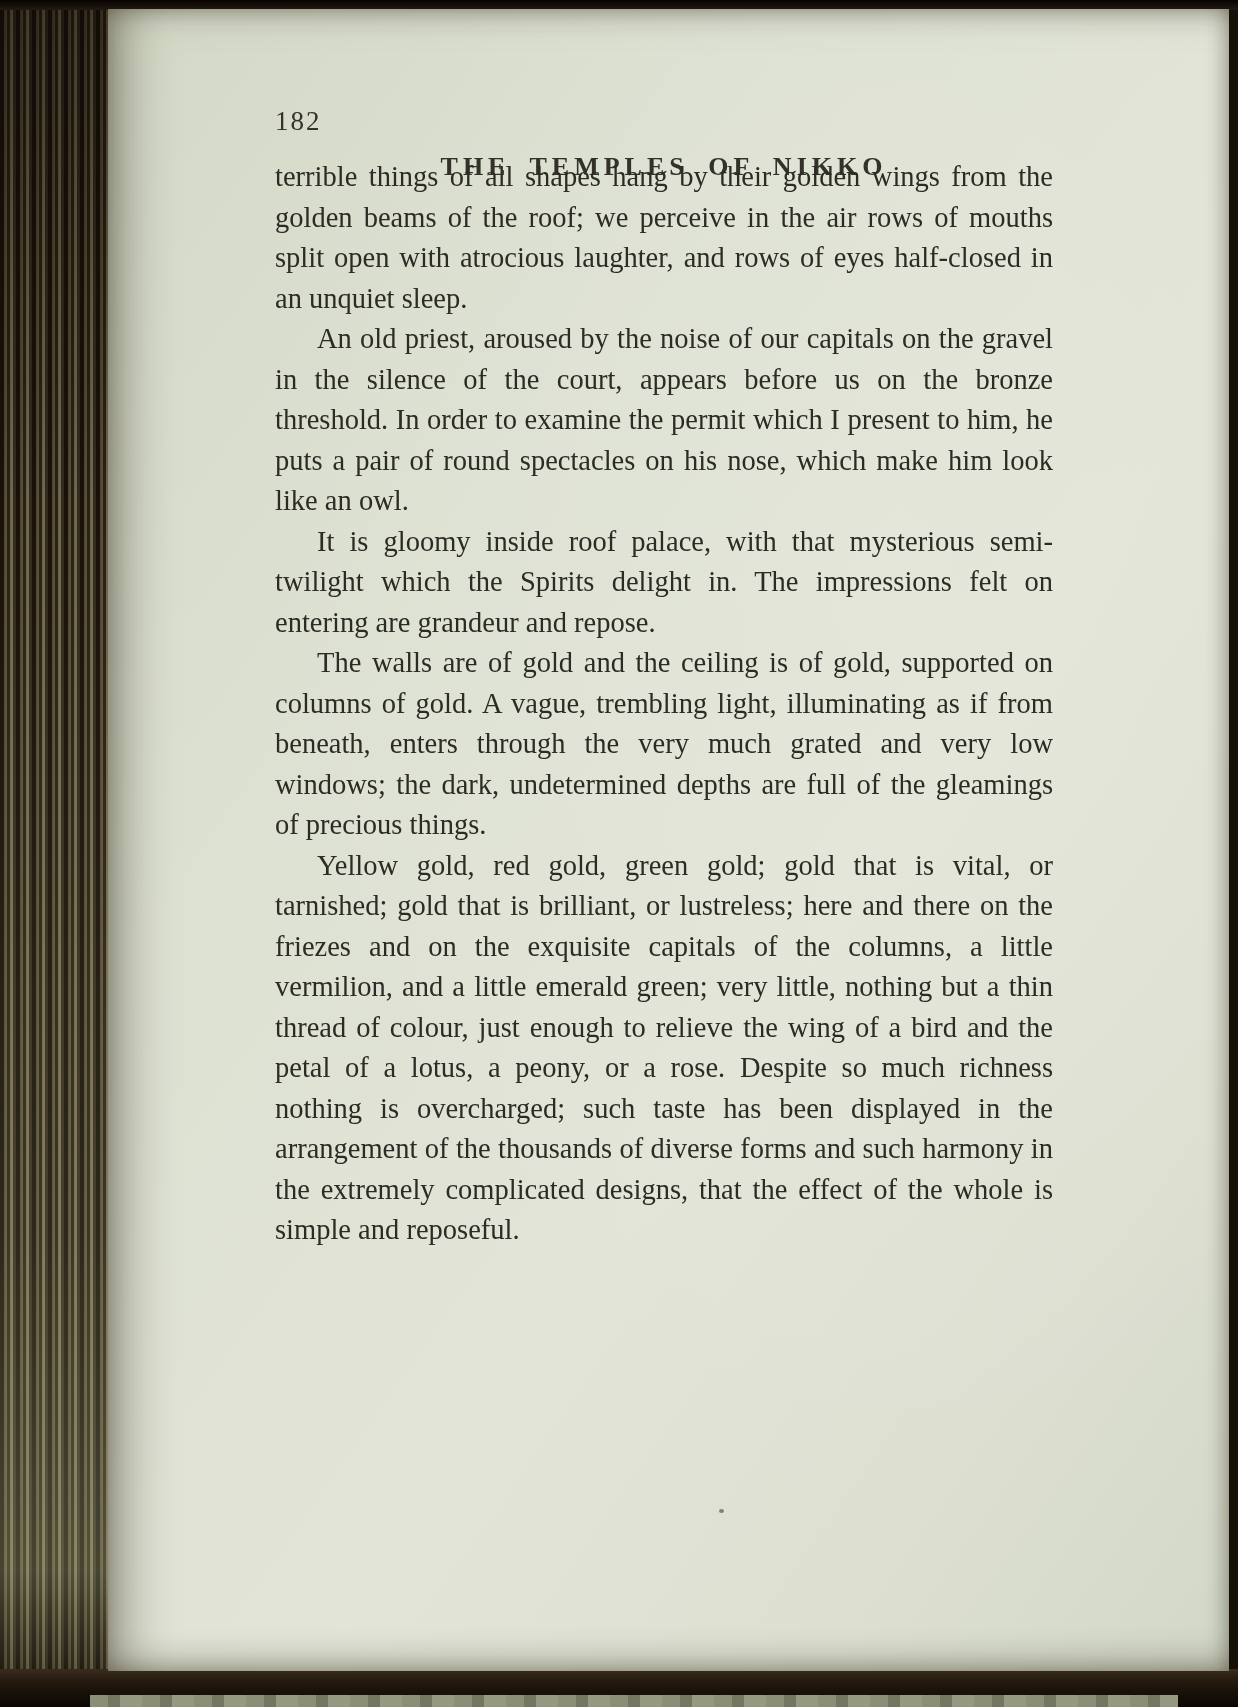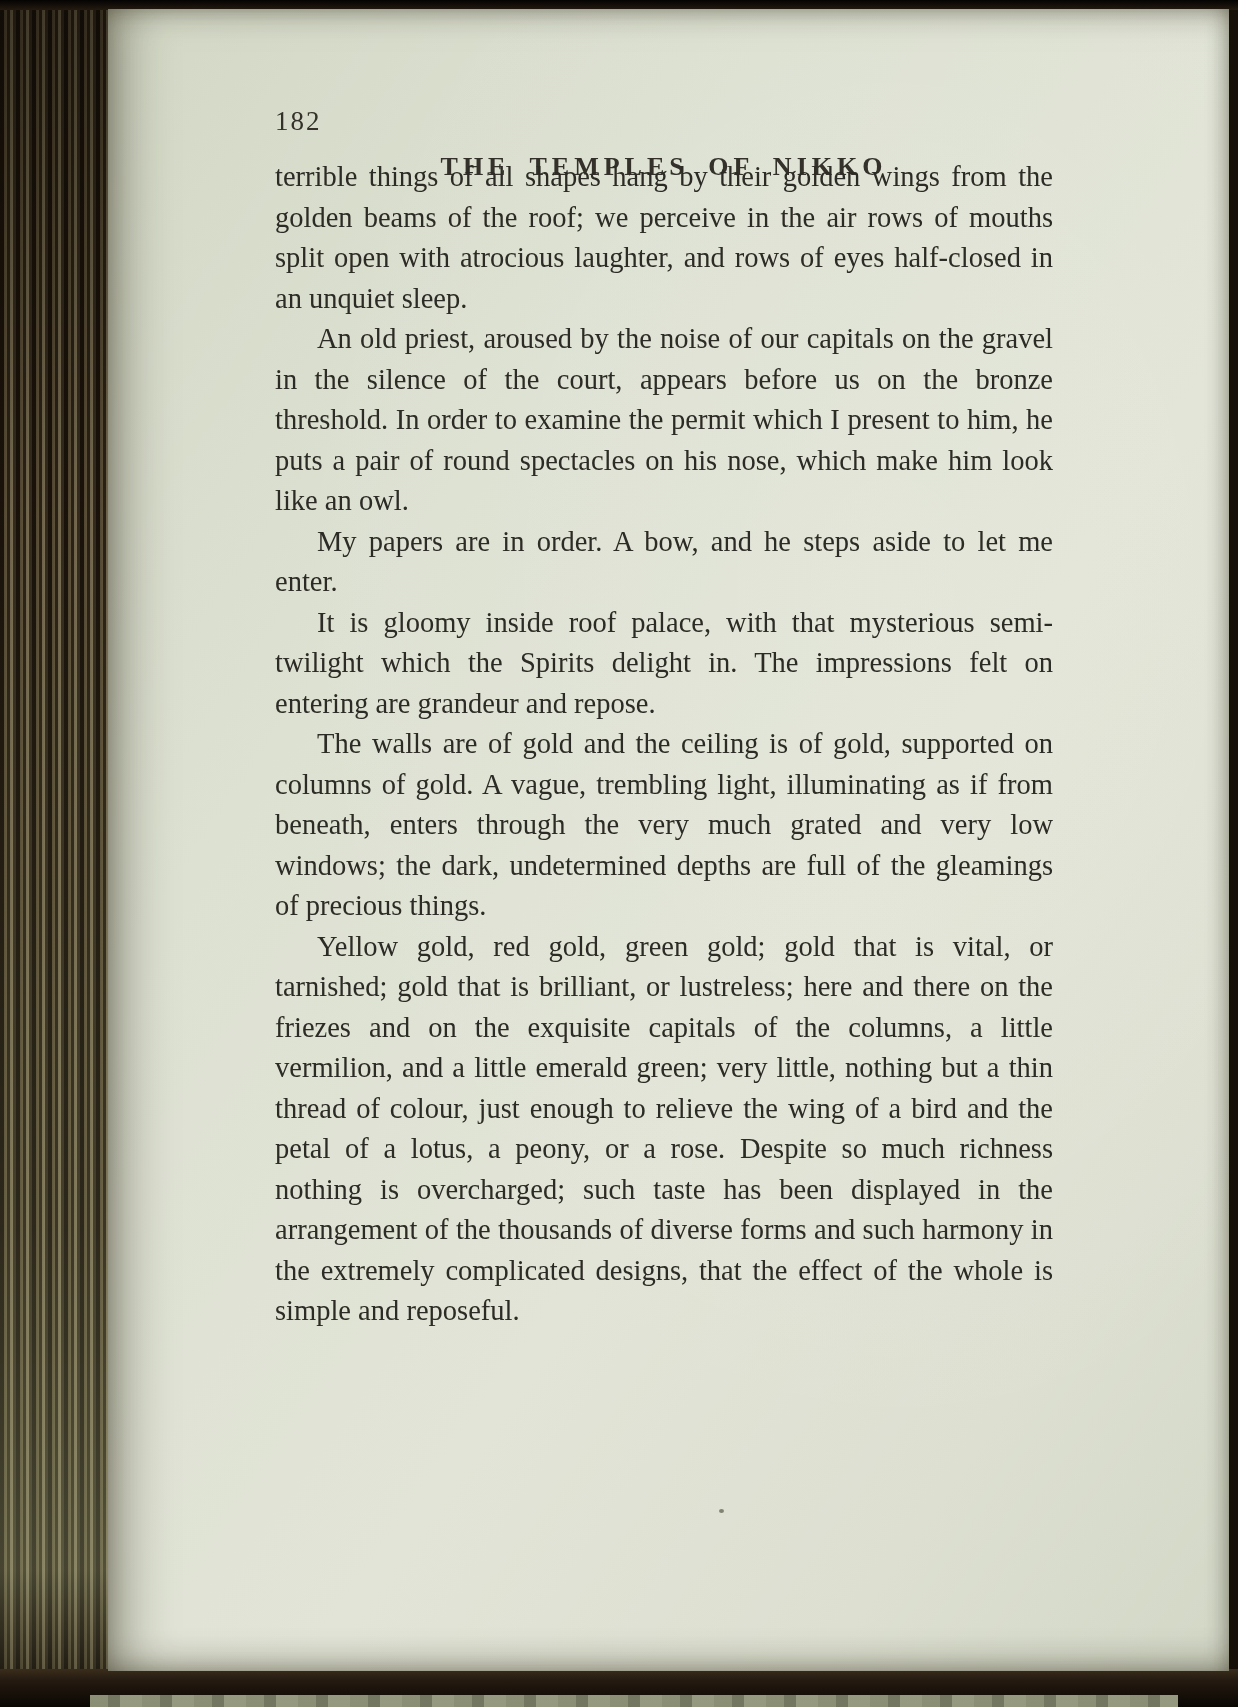--- a/index.html
+++ b/index.html
@@ -88,21 +88,20 @@
 
   <div class="paper">
     <div class="running-head">
       <span class="page-number">182</span>
       <div class="running-title">THE TEMPLES OF NIKKO</div>
     </div>
 
     <div class="page-body">
         <p class="no-indent">terrible things of all shapes hang by their golden wings from the golden beams of the roof; we perceive in the air rows of mouths split open with atrocious laughter, and rows of eyes half-closed in an unquiet sleep.</p>
         <p>An old priest, aroused by the noise of our capitals on the gravel in the silence of the court, appears before us on the bronze threshold.  In order to examine the permit which I present to him, he puts a pair of round spectacles on his nose, which make him look like an owl.</p>
-        <p>My papers are in order.  A bow, and he steps aside to let me enter.</p>
         <p>It is gloomy inside roof palace, with that mysterious semi-twilight which the Spirits delight in.  The impressions felt on entering are grandeur and repose.</p>
         <p>The walls are of gold and the ceiling is of gold, supported on columns of gold.  A vague, trembling light, illuminating as if from beneath, enters through the very much grated and very low windows; the dark, undetermined depths are full of the gleamings of precious things.</p>
         <p>Yellow gold, red gold, green gold; gold that is vital, or tarnished; gold that is brilliant, or lustreless; here and there on the friezes and on the exquisite capitals of the columns, a little vermilion, and a little emerald green; very little, nothing but a thin thread of colour, just enough to relieve the wing of a bird and the petal of a lotus, a peony, or a rose.  Despite so much richness nothing is overcharged; such taste has been displayed in the arrangement of the thousands of diverse forms and such harmony in the extremely complicated designs, that the effect of the whole is simple and reposeful.</p>
       </div>
 
     <div class="speck"></div>
   </div>
 </div>
 
 </body></html>

